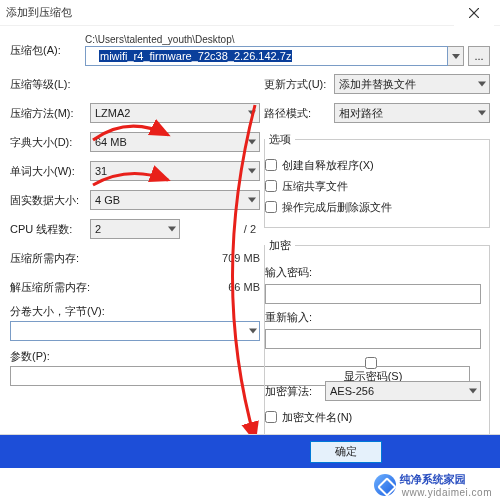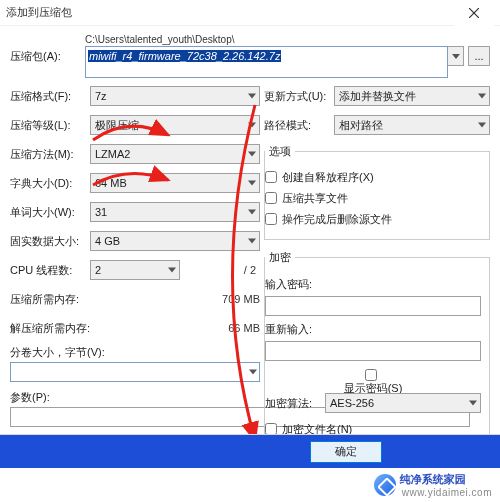--- a/index.html
+++ b/index.html
@@ -5,21 +5,21 @@
   * { box-sizing: border-box; margin: 0; padding: 0; font-family: "Microsoft YaHei", "Segoe UI", sans-serif; font-size: 11px; }
   body { background: #fff; width: 500px; height: 502px; position: relative; overflow: hidden; color: #222; }
   .titlebar { height: 26px; background: #fff; border-bottom: 1px solid #f0f0f0; display: flex; align-items: center; padding: 0 6px; color: #333; }
   .titlebar .spacer { flex: 1; }
   .closebtn { width: 40px; height: 26px; display:flex; align-items:center; justify-content:center; background:#fff; }
   .closebtn svg { width:10px; height:10px; }
   .body { padding: 8px 10px 0 10px; position: relative; }
   .row { display:flex; align-items:center; margin-bottom:6px; }
   .lab { width: 75px; color:#222; }
   .pathbox { flex:1; display:flex; }
-  .pathtext { flex:1; border:1px solid #7a9cc6; height:32px; line-height:18px; padding:0 2px;font-style:italic; }
+  .pathtext { flex:1; border:1px solid #7a9cc6; height:20px; line-height:18px; padding:0 13px; }
   .pathtext .hl { background:#0a3f9b; color:#fff; padding:0 1px; }
   .dropbtn { width:16px; height:20px; border:1px solid #a0a0a0; border-left:none; background:#efefef; display:flex;align-items:center;justify-content:center; }
   .browse { width:22px; height:20px; margin-left:4px; border:1px solid #a0a0a0; background:#efefef; text-align:center; line-height:18px; }
   .cols { display:flex; margin-top:4px; }
   .col { display:flex; flex-direction:column; }
   .col.left { width: 250px; }
   .col.right { flex:1; padding-left:4px; }
   .frow { display:flex; align-items:center; height:24px; margin-bottom:5px; }
   .flab { width:80px; }
   .sel { flex:1; height:20px; border:1px solid #a0a0a0; background:#efefef; display:flex; align-items:center; padding:0 4px; position:relative; }
@@ -69,32 +69,21 @@
             <span style="width:0;height:0;border-left:4px solid transparent;border-right:4px solid transparent;border-top:5px solid #555;"></span>
           </div>
         <div class="browse">...</div>
       </div>
     </div>
   </div>
 
   <div class="cols">
     <div class="col left">
       <div class="frow">
-          <div class="flab">压缩格式(F):</div>
-          <div class="sel">
-            <span class="val">7z</span>
-            <span class="arr"></span>
-          </div>
-        </div>
-      <div class="frow">
           <div class="flab">压缩等级(L):</div>
-          <div class="sel">
-            <span class="val">极限压缩</span>
-            <span class="arr"></span>
-          </div>
         </div>
       <div class="frow">
           <div class="flab">压缩方法(M):</div>
           <div class="sel">
             <span class="val">LZMA2</span>
             <span class="arr"></span>
           </div>
         </div>
       <div class="frow">
           <div class="flab">字典大小(D):</div>

